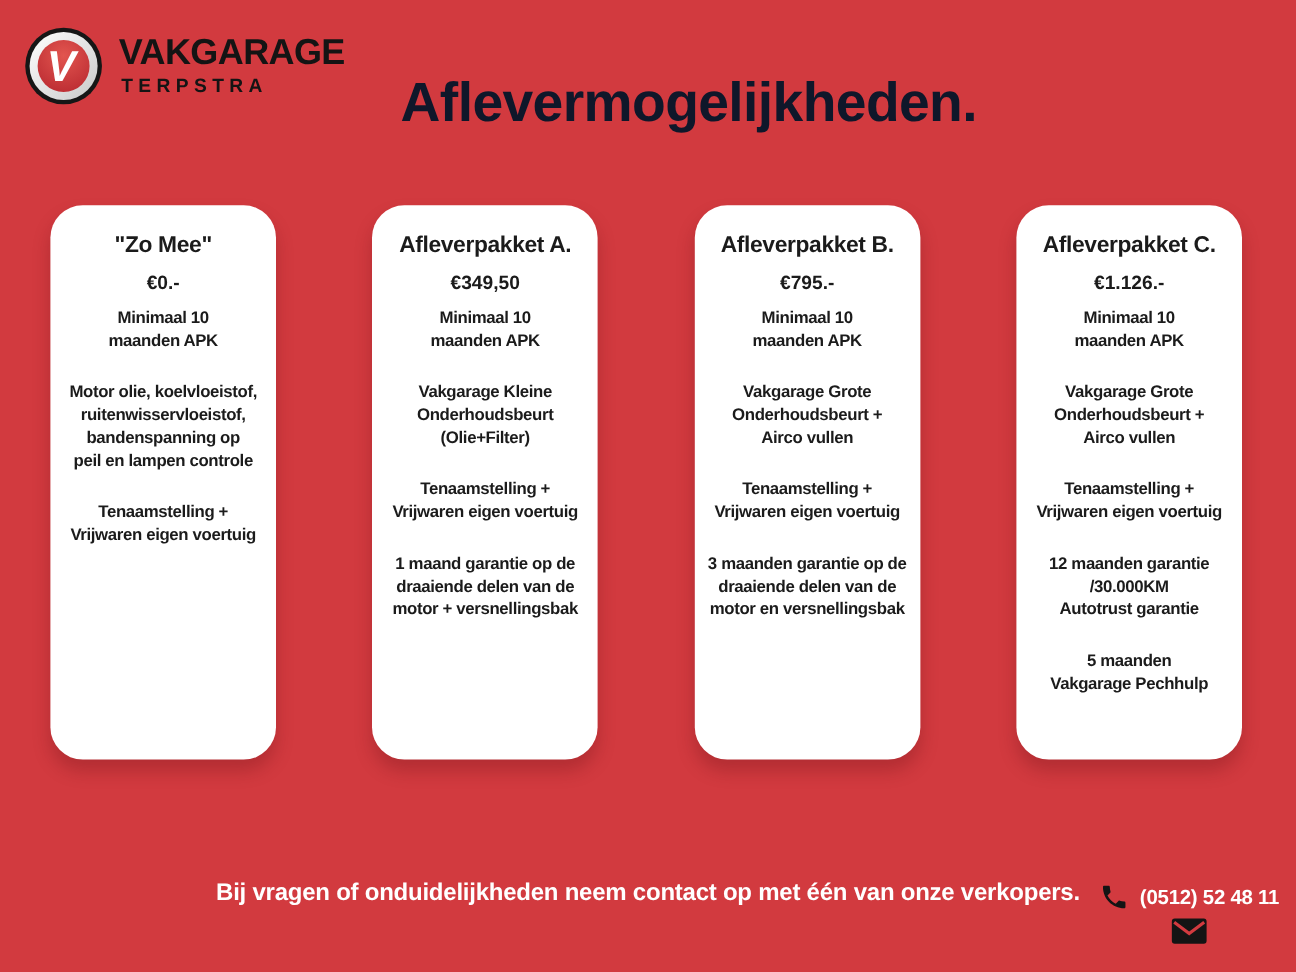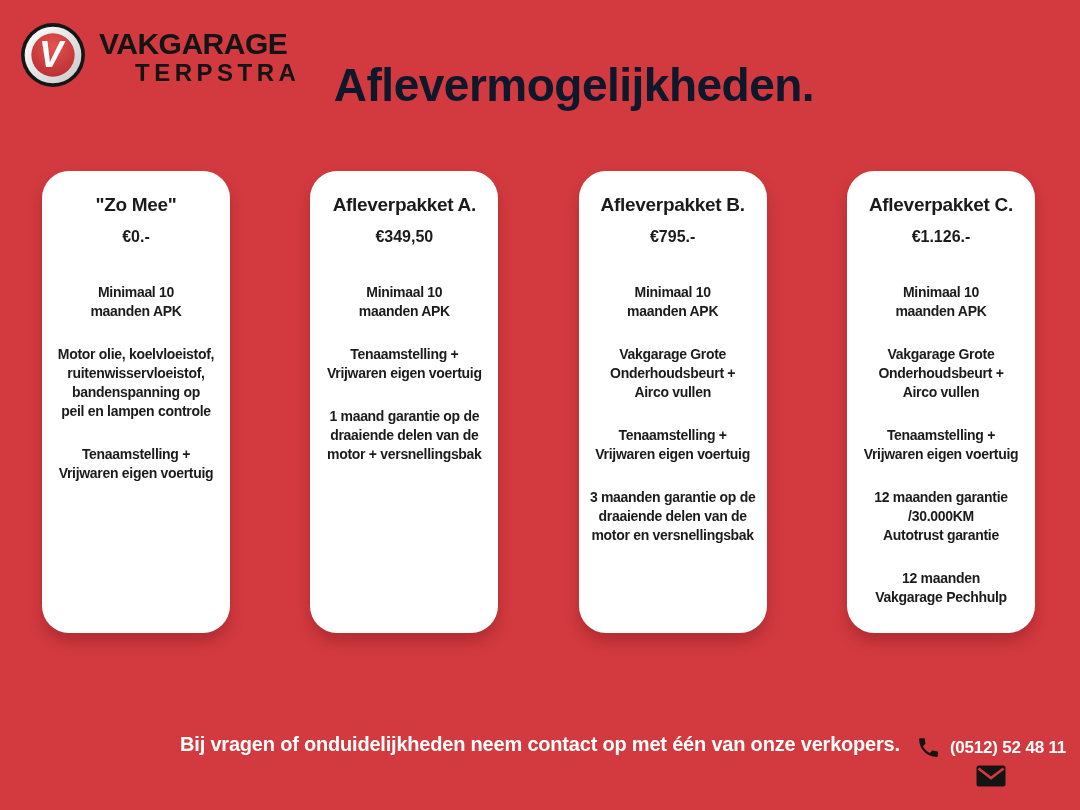--- a/index.html
+++ b/index.html
@@ -17,22 +17,22 @@
     position: absolute; left: 20px; top: 22px;
     display: flex; align-items: center; gap: 13px;
   }
   .brand-badge { width: 66px; height: 66px; display: block; }
   .brand-text { display: flex; flex-direction: column; }
   .brand-name {
     font-size: 30px; font-weight: 700; color: #141414;
     letter-spacing: -0.5px; line-height: 36px;
   }
   .brand-subname {
-    font-size: 24px; font-weight: 700; color: #141414;
-    letter-spacing: 4.5px; line-height: 22px; padding-left: 2px; margin-left: 34px;
+    font-size: 16px; font-weight: 700; color: #141414;
+    letter-spacing: 4.5px; line-height: 22px; padding-left: 2px;
   }
   .page-title {
     position: absolute; top: 58px; left: 0; width: 100%;
     text-align: center;
     font-size: 46px; font-weight: 700; color: #0f172a;
     letter-spacing: -0.5px;
     padding-left: 34px;
   }
 
   
@@ -51,21 +51,21 @@
   }
   .card-title {
     font-size: 19px; font-weight: 700; text-align: center;
     letter-spacing: -0.3px; line-height: 24px; white-space: pre;
   }
   .card-price {
     font-size: 16px; font-weight: 700; text-align: center;
     margin-top: 10px; line-height: 20px;
   }
   .card-items {
-    margin-top: 36px;
+    margin-top: 8px;
     display: flex; flex-direction: column; gap: 24px;
     align-items: center; width: 100%;
   }
   .card-item {
     margin: 0;
     font-size: 14px; font-weight: 700; text-align: center;
     line-height: 19px; letter-spacing: -0.3px;
     white-space: pre;
   }
 
@@ -133,20 +133,23 @@
 Vrijwaren eigen voertuig</p>
     </div>
   </div>
 
   <div class="card">
     <div class="card-title">Afleverpakket A.</div>
     <div class="card-price">€349,50</div>
     <div class="card-items">
       <p class="card-item">Minimaal 10
 maanden APK</p>
+      <p class="card-item">Vakgarage Kleine
+Onderhoudsbeurt
+(Olie+Filter)</p>
       <p class="card-item">Tenaamstelling +
 Vrijwaren eigen voertuig</p>
       <p class="card-item">1 maand garantie op de
 draaiende delen van de
 motor + versnellingsbak</p>
     </div>
   </div>
 
   <div class="card">
     <div class="card-title">Afleverpakket B.</div>
@@ -172,21 +175,21 @@
       <p class="card-item">Minimaal 10
 maanden APK</p>
       <p class="card-item">Vakgarage Grote
 Onderhoudsbeurt +
 Airco vullen</p>
       <p class="card-item">Tenaamstelling +
 Vrijwaren eigen voertuig</p>
       <p class="card-item">12 maanden garantie
 /30.000KM
 Autotrust garantie</p>
-      <p class="card-item">12 maanden
+      <p class="card-item">5 maanden
 Vakgarage Pechhulp</p>
     </div>
   </div>
 
 </div>
 
 <div class="footer-note">Bij vragen of onduidelijkheden neem contact op met één van onze verkopers.</div>
 
 <div class="contact-block">
   <div class="contact-row">

